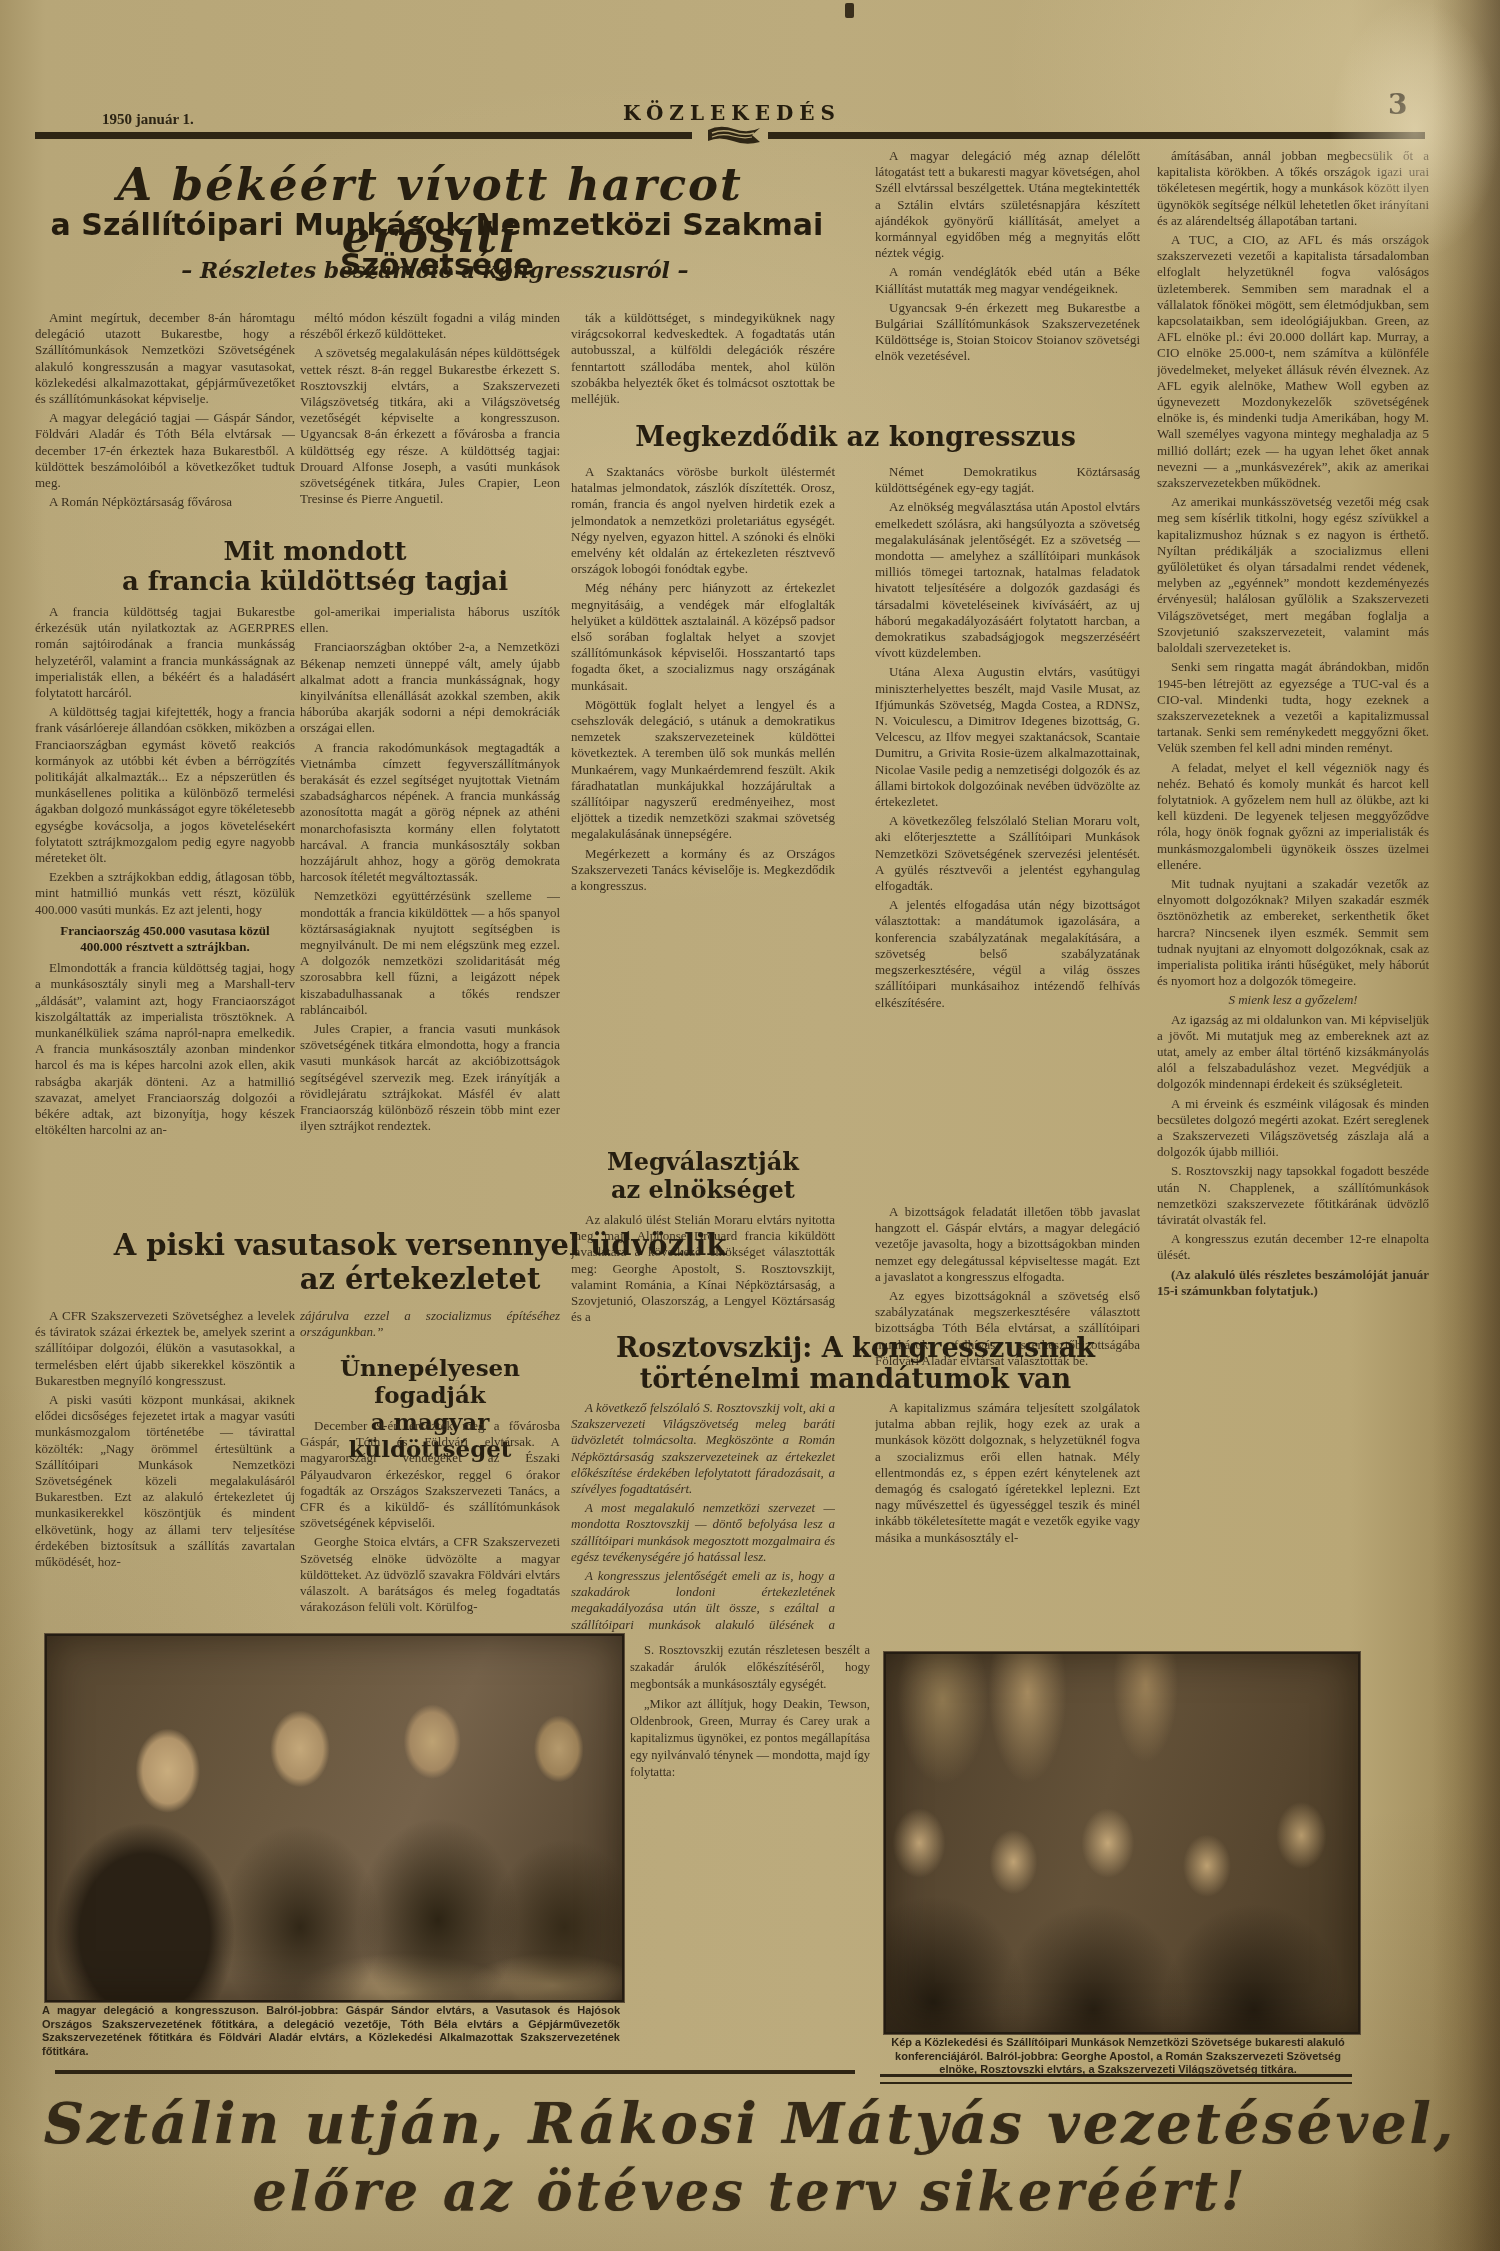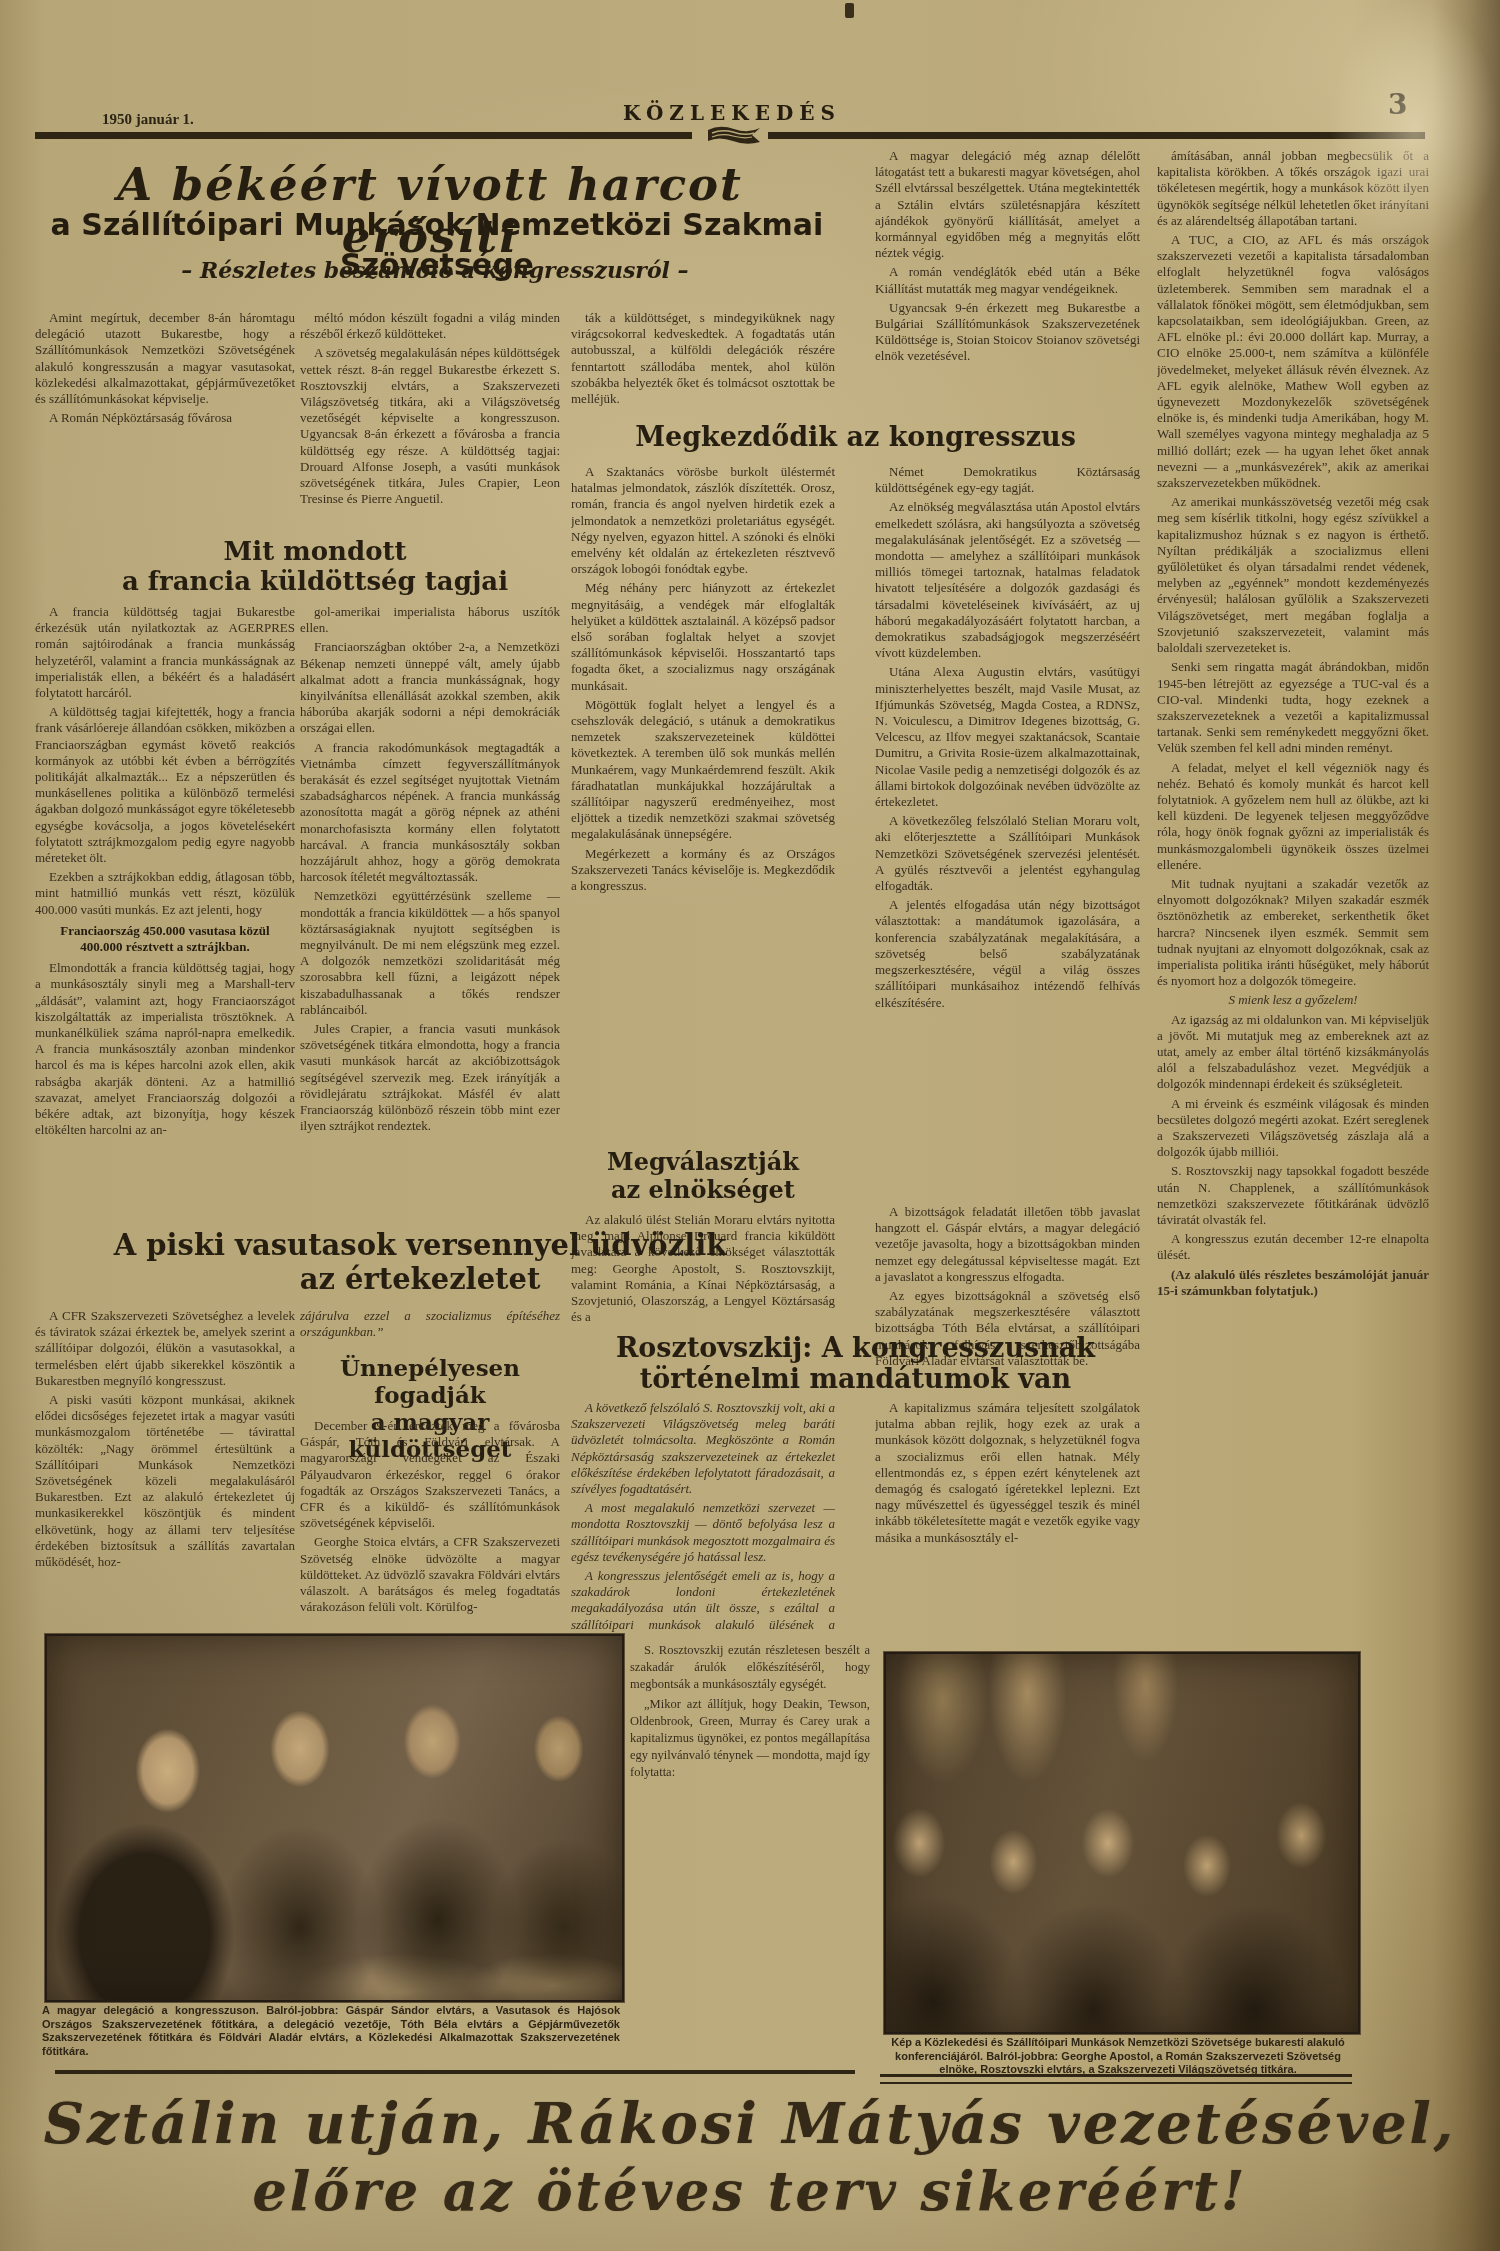--- a/index.html
+++ b/index.html
@@ -53,20 +53,21 @@
 
   <div class="abs" style="left:845px;top:3px;width:9px;height:15px;background:#3a2f1c;border-radius:2px;"></div>
 
   <div class="abs h-serif h-italic" style="left:55px;top:159px;width:750px;font-size:45px;line-height:52px;letter-spacing:2px;">A békéért vívott harcot erősíti</div>
   <div class="abs" style="left:12px;top:205px;width:850px;text-align:center;font-family:'DejaVu Sans',sans-serif;
               font-weight:bold;font-size:30px;line-height:40px;color:#241c0e;">a Szállítóipari Munkások Nemzetközi Szakmai Szövetsége</div>
   <div class="abs h-serif h-italic" style="left:140px;top:256px;width:590px;font-size:22px;line-height:28px;">– Részletes beszámoló a kongresszusról –</div>
 
   <div class="col" style="left:35px;top:310px;width:260px;height:222px;">
       <p>Amint megírtuk, december 8-án háromtagu delegáció utazott Bukarestbe, hogy a Szállítómunkások Nemzetközi Szövetségének alakuló kongresszusán a magyar vasutasokat, közlekedési alkalmazottakat, gépjárművezetőket és szállítómunkásokat képviselje.</p>
+      <p>A magyar delegáció tagjai — Gáspár Sándor, Földvári Aladár és Tóth Béla elvtársak — december 17-én érkeztek haza Bukarestből. A küldöttek beszámolóiból a következőket tudtuk meg.</p>
       <p>A Román Népköztársaság fővárosa</p>
     </div>
   <div class="col" style="left:300px;top:310px;width:260px;height:226px;">
       <p>méltó módon készült fogadni a világ minden részéből érkező küldötteket.</p>
       <p>A szövetség megalakulásán népes küldöttségek vettek részt. 8-án reggel Bukarestbe érkezett S. Rosztovszkij elvtárs, a Szakszervezeti Világszövetség titkára, aki a Világszövetség vezetőségét képviselte a kongresszuson. Ugyancsak 8-án érkezett a fővárosba a francia küldöttség egy része. A küldöttség tagjai: Drouard Alfonse Joseph, a vasúti munkások szövetségének titkára, Jules Crapier, Leon Tresinse és Pierre Anguetil.</p>
     </div>
   <div class="col" style="left:571px;top:310px;width:264px;height:116px;">
       <p>ták a küldöttséget, s mindegyiküknek nagy virágcsokorral kedveskedtek. A fogadtatás után autobusszal, a külföldi delegációk részére fenntartott szállodába mentek, ahol külön szobákba helyezték őket és tolmácsot osztottak be melléjük.</p>
     </div>
   <div class="col" style="left:875px;top:148px;width:265px;height:272px;">

